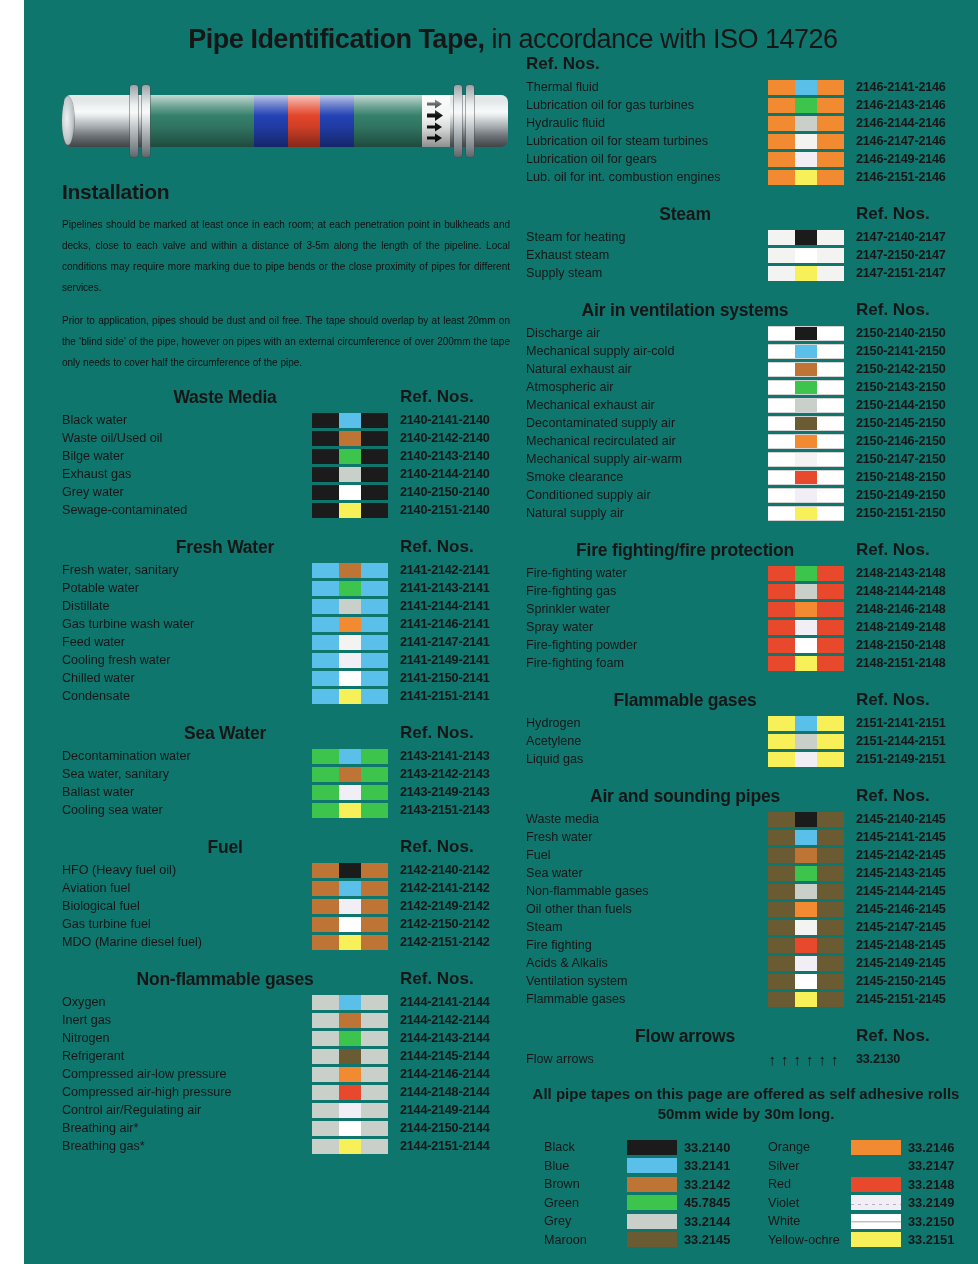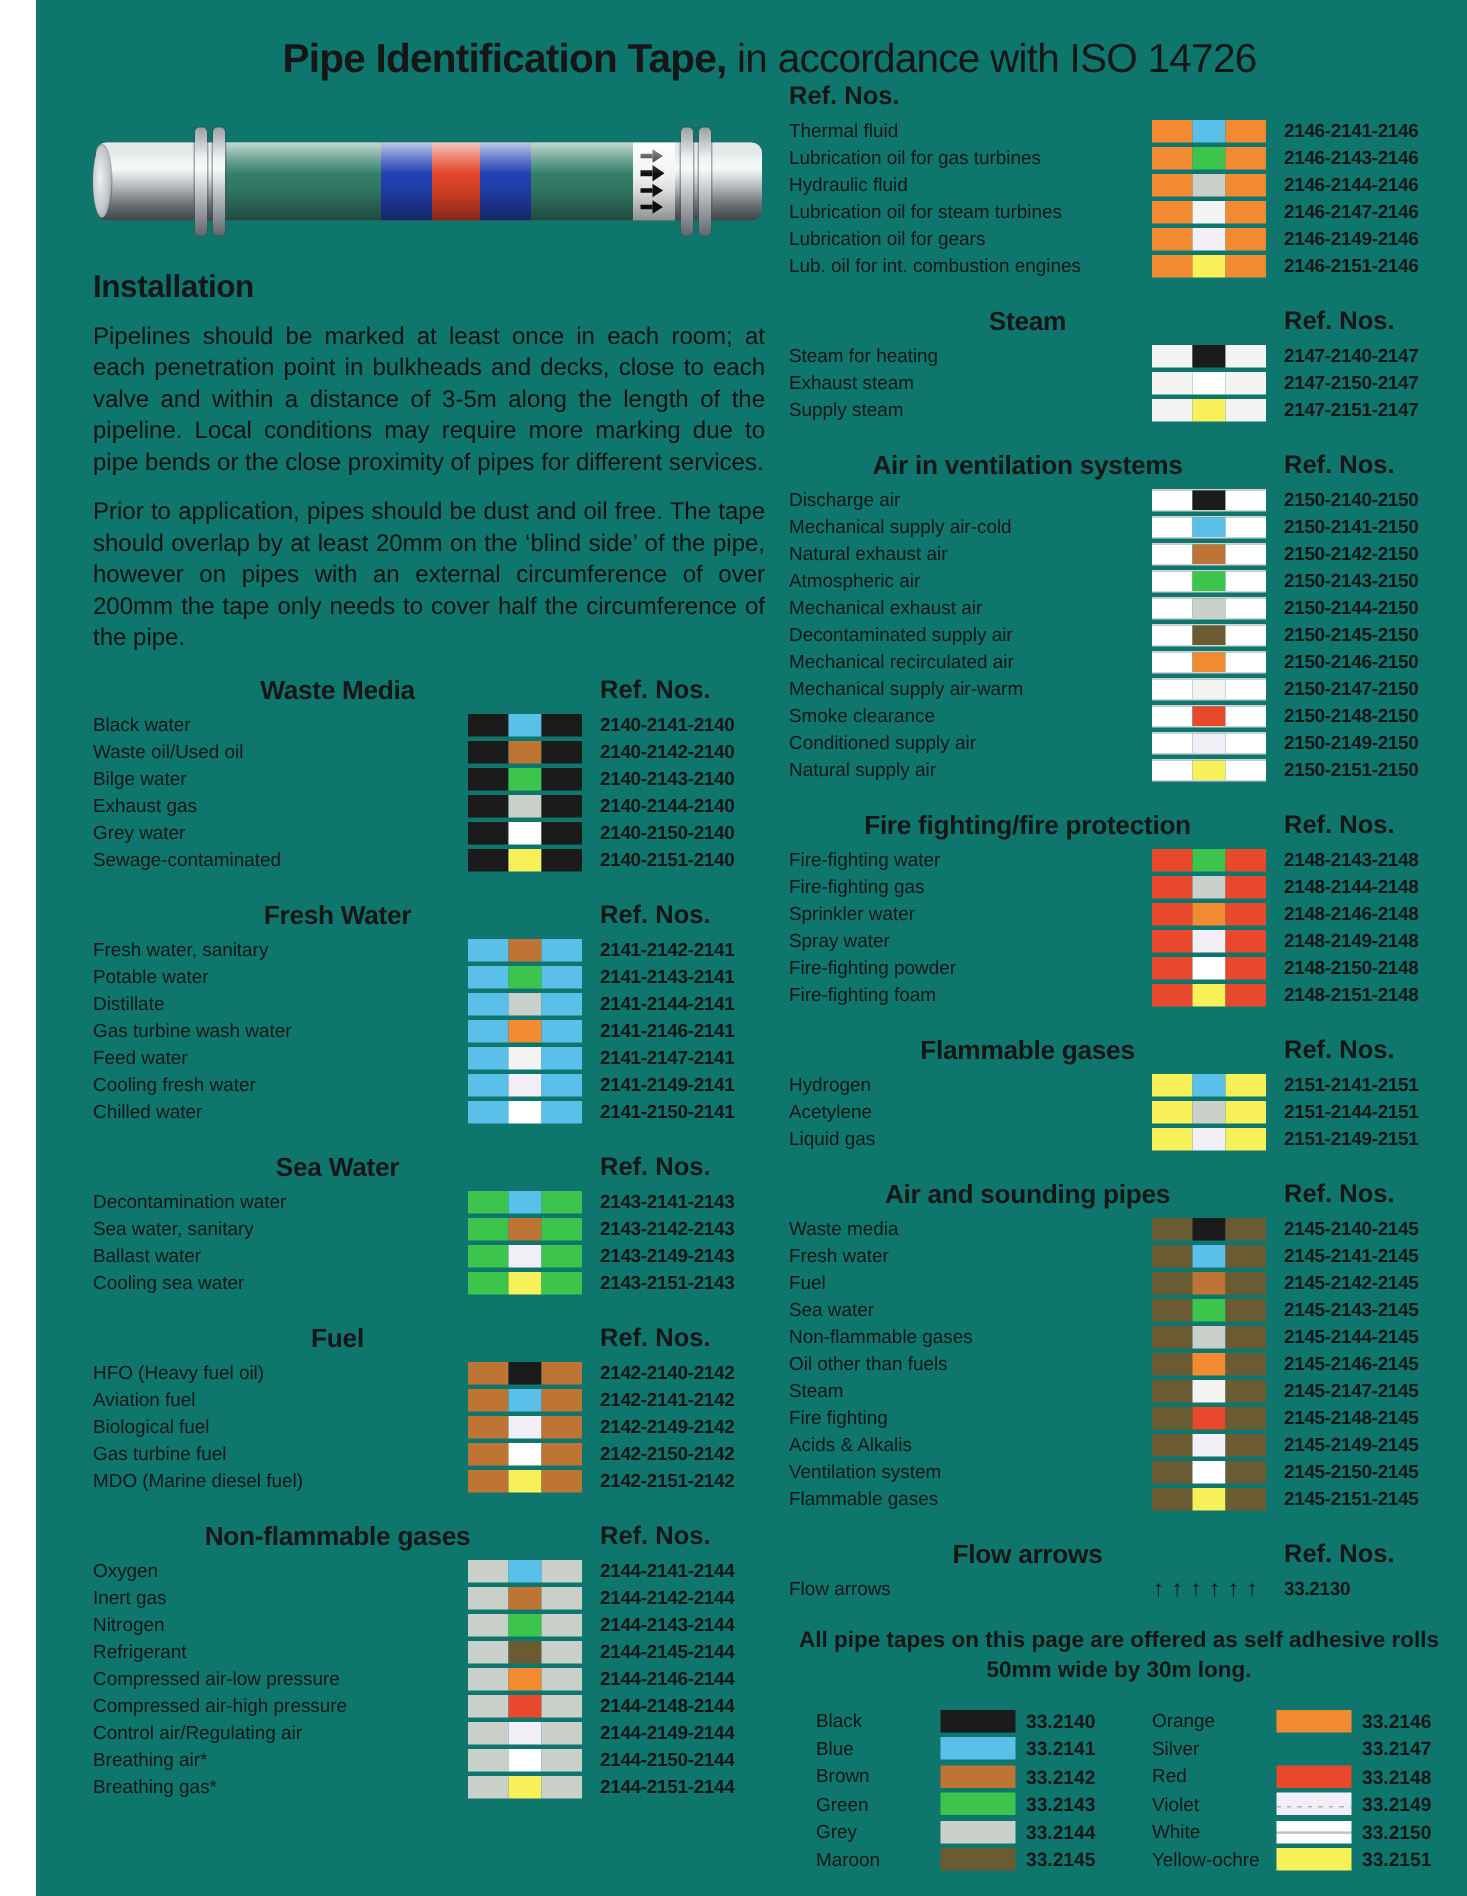--- a/index.html
+++ b/index.html
@@ -45,21 +45,21 @@
   .fl-right { left:392px; }
   .flange span { display:block; width:8px; height:72px; border-radius:3px;
     background: linear-gradient(180deg,#9aa1a5,#eef1f2 28%,#f8fafa 38%,#b9bfc2 62%,#7d8589 88%,#5f676c);
     box-shadow: 0 0 0 1px rgba(70,76,80,.45); }
   .pipe-endcap { position:absolute; left:0; top:19px; width:12px; height:48px; border-radius:50%;
     background: radial-gradient(ellipse at 40% 45%, #eef1f1 0%, #c3c9cc 55%, #868e93 100%);
     box-shadow: 0 0 0 1px rgba(90,96,100,.5); }
 
   
   .inst-head { font-size:21px; font-weight:800; margin:14px 0 10px; letter-spacing:-0.3px; }
-  .inst-p { font-size:16px; line-height:21px; text-align:justify; margin-bottom:12px; color:#101010; }
+  .inst-p { font-size:10px; line-height:21px; text-align:justify; margin-bottom:12px; color:#101010; }
 
   
   .sec { margin-bottom:16px; }
   .sec-head { display:grid; grid-template-columns:1fr 76px 110px; column-gap:12px;
               height:24px; align-items:center; margin-bottom:2px; }
   .sec-title { grid-column:1 / 3; text-align:center; font-size:17.5px; font-weight:700; letter-spacing:-0.2px; }
   .sec-ref   { text-align:left; font-size:17px; font-weight:700; }
   .row { display:grid; grid-template-columns:1fr 76px 110px; column-gap:12px;
          height:18px; align-items:center; }
   .lbl { font-size:12.6px; white-space:nowrap; }
@@ -259,20 +259,29 @@
           </div>
           <div class="row">
             <span class="lbl">Chilled water</span>
             <span class="sw">
               <span class="band outer" style="background: rgb(90, 192, 234);"></span>
               <span class="band mid" style="background: rgb(255, 255, 255);"></span>
               <span class="band outer" style="background: rgb(90, 192, 234);"></span>
             </span>
             <span class="ref">2141-2150-2141</span>
           </div>
+          <div class="row">
+            <span class="lbl">Condensate</span>
+            <span class="sw">
+              <span class="band outer" style="background: rgb(90, 192, 234);"></span>
+              <span class="band mid" style="background: rgb(247, 240, 88);"></span>
+              <span class="band outer" style="background: rgb(90, 192, 234);"></span>
+            </span>
+            <span class="ref">2141-2151-2141</span>
+          </div>
         </div>
         <div class="sec">
           <div class="sec-head">
             <span class="sec-title">Sea Water</span>
             <span class="sec-ref">Ref. Nos.</span>
           </div>
           <div class="row">
             <span class="lbl">Decontamination water</span>
             <span class="sw">
               <span class="band outer" style="background: rgb(60, 196, 76);"></span>
@@ -875,21 +884,21 @@
           <span class="lg-ref">33.2141</span>
         </div>
         <div class="lg-item">
           <span class="lg-lbl">Brown</span>
           <span class="lg-sw" style="background: rgb(189, 116, 52);"></span>
           <span class="lg-ref">33.2142</span>
         </div>
         <div class="lg-item">
           <span class="lg-lbl">Green</span>
           <span class="lg-sw" style="background: rgb(60, 196, 76);"></span>
-          <span class="lg-ref">33.2143</span>
+          <span class="lg-ref">45.7845</span>
         </div>
         <div class="lg-item">
           <span class="lg-lbl">Grey</span>
           <span class="lg-sw" style="background: rgb(201, 208, 201);"></span>
           <span class="lg-ref">33.2144</span>
         </div>
         <div class="lg-item">
           <span class="lg-lbl">Maroon</span>
           <span class="lg-sw" style="background: rgb(107, 91, 51);"></span>
           <span class="lg-ref">33.2145</span>

